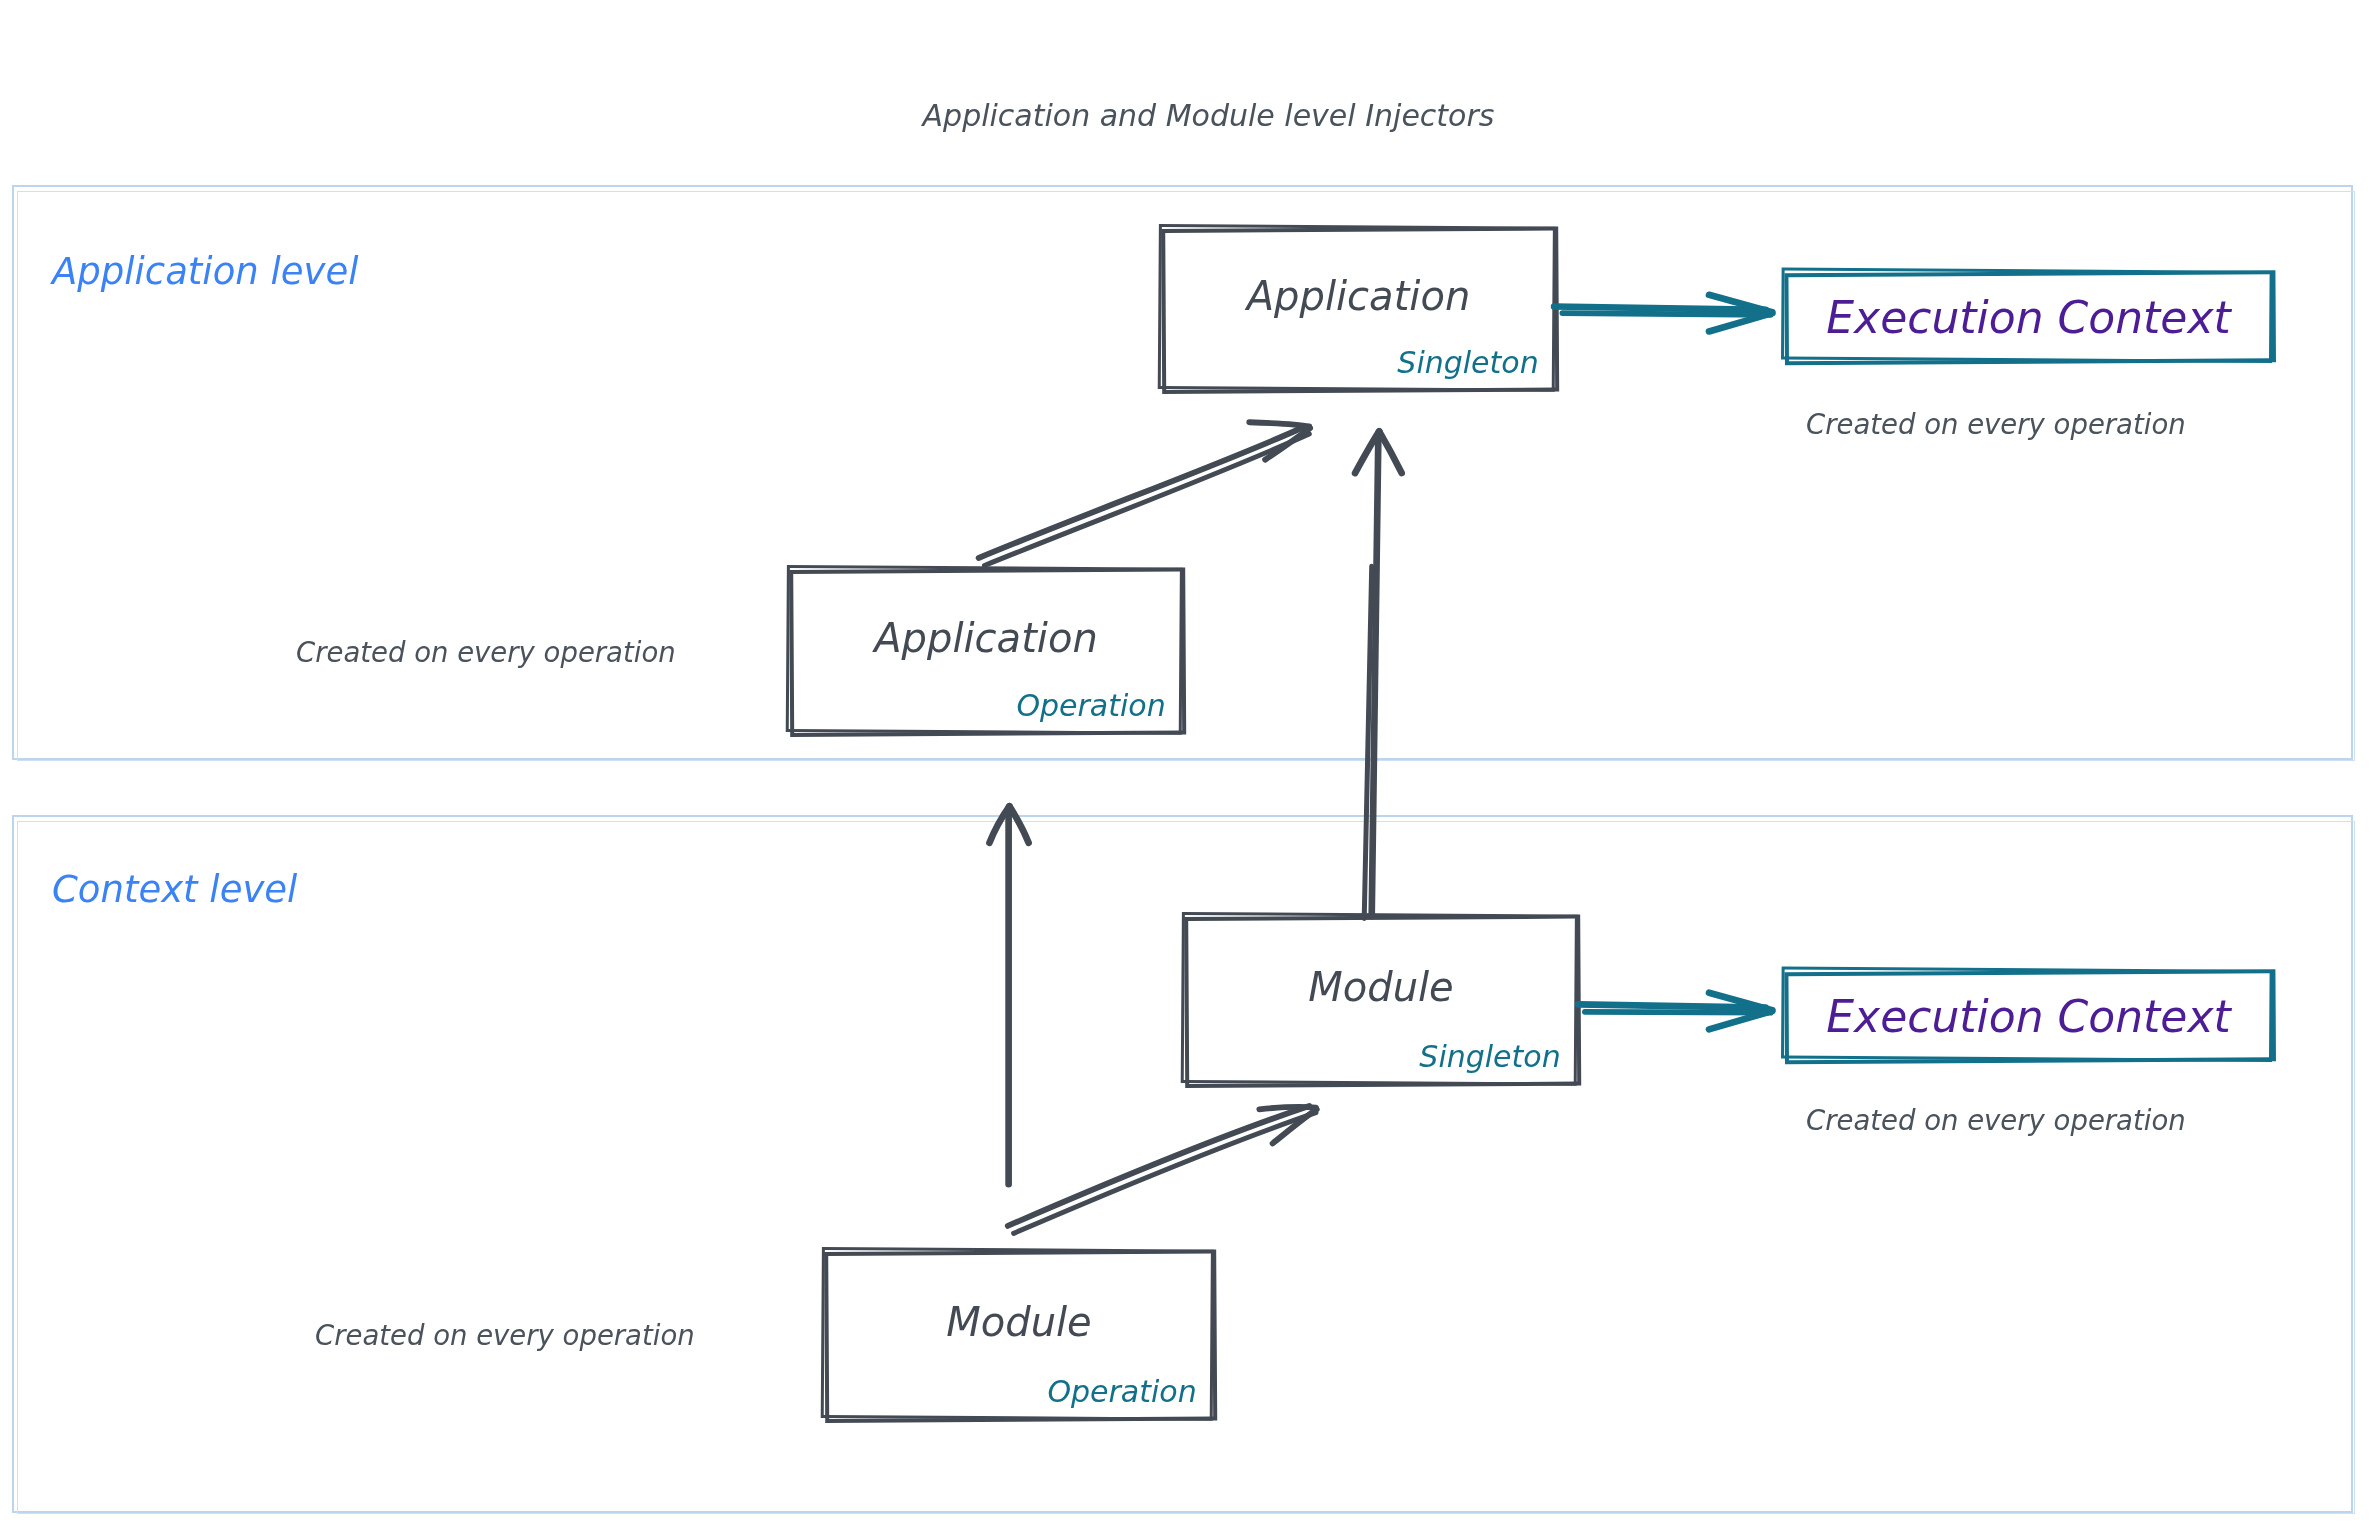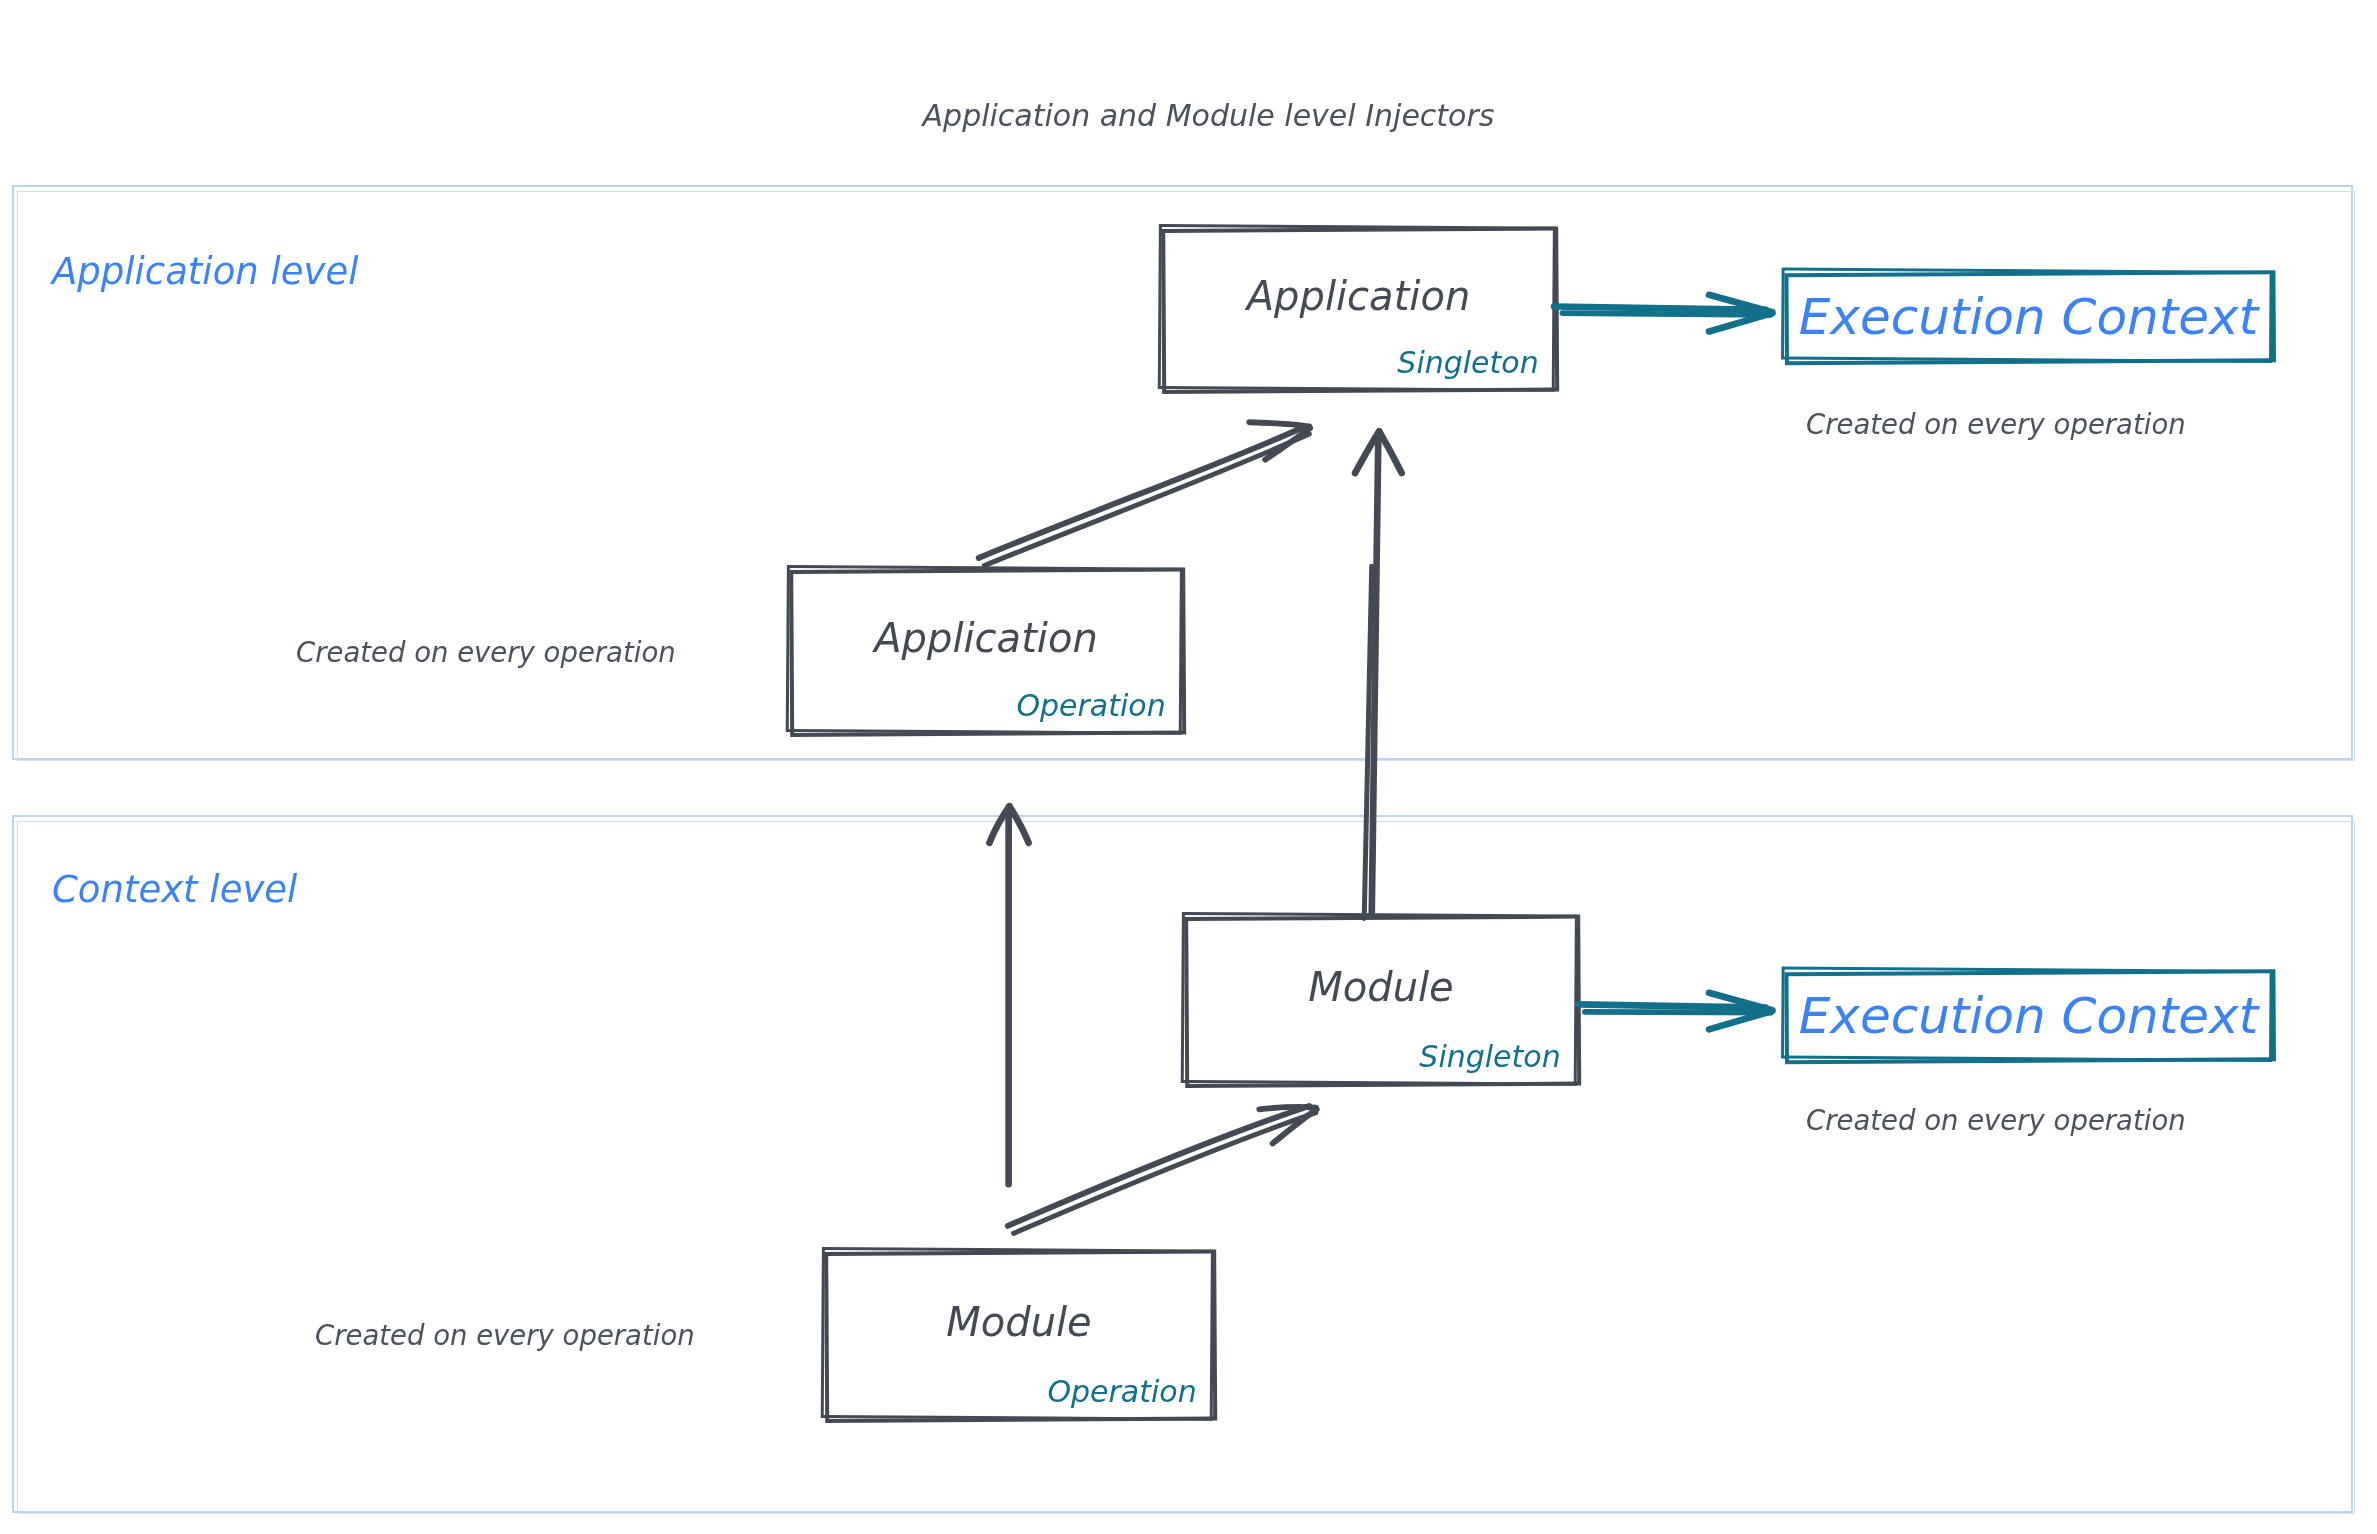--- a/index.html
+++ b/index.html
@@ -106,22 +106,22 @@
     bottom: 11.7px;
     text-align: left;
     font-family: "DejaVu Sans", sans-serif;
     font-style: italic;
     font-size: 30px;
     color: #12708a;
     white-space: nowrap;
     margin-top: 11px;
   }
   .node.teal .node-main {
-    color: #3b82f6;
-    font-size: 50px;
+    color: #4c1d95;
+    font-size: 44px;
     top: 50%;
   }
 
   
   .caption {
     position: absolute;
     font-family: "DejaVu Sans", sans-serif;
     font-size: 27.5px;
     font-style: italic;
     color: #4a525c;

